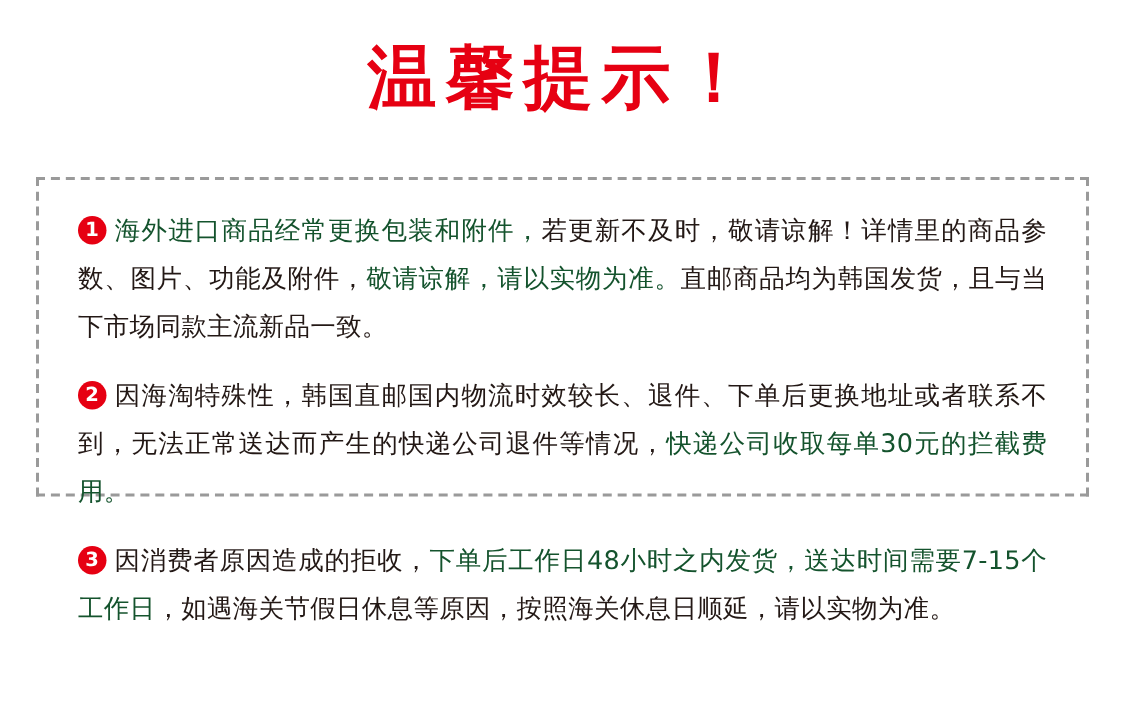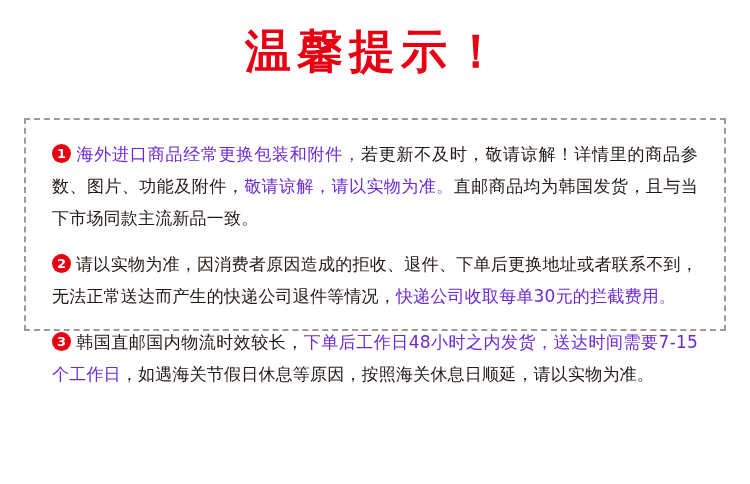--- a/index.html
+++ b/index.html
@@ -62,21 +62,21 @@
     background: #e60012;
     color: #ffffff;
     font-size: 13px;
     text-align: center;
     vertical-align: 2px;
     margin-right: 5px;
     font-weight: bold;
     font-family: "DejaVu Sans", "Liberation Sans", sans-serif;
   }
   .red {
-    color: #6d28d9;
+    color: #14532d;
   }
   .blk {
     color: #231815;
   }
 </style>
 </head>
 <body>
 
 <div class="page">
 
@@ -84,24 +84,24 @@
 
   <div class="notice-box">
     <div class="item">
       <div class="para">
         <span class="num">1</span><span class="red">海外进口商品经常更换包装和附件，</span><span class="blk">若更新不及时，敬请谅解！详情里的商品参数、图片、功能及附件，</span><span class="red">敬请谅解，请以实物为准。</span><span class="blk">直邮商品均为韩国发货，且与当下市场同款主流新品一致。</span>
       </div>
     </div>
 
     <div class="item">
       <div class="para">
-        <span class="num">2</span><span class="blk">请以实物为准，因消费者原因造成的拒收、退件、下单后更换地址或者联系不到，无法正常送达而产生的快递公司退件等情况，</span><span class="red">快递公司收取每单30元的拦截费用。</span>
+        <span class="num">2</span><span class="blk">因海淘特殊性，韩国直邮国内物流时效较长、退件、下单后更换地址或者联系不到，无法正常送达而产生的快递公司退件等情况，</span><span class="red">快递公司收取每单30元的拦截费用。</span>
       </div>
     </div>
 
     <div class="item">
       <div class="para">
-        <span class="num">3</span><span class="blk">韩国直邮国内物流时效较长，</span><span class="red">下单后工作日48小时之内发货，送达时间需要7-15个工作日</span><span class="blk">，如遇海关节假日休息等原因，按照海关休息日顺延，请以实物为准。</span>
+        <span class="num">3</span><span class="blk">因消费者原因造成的拒收，</span><span class="red">下单后工作日48小时之内发货，送达时间需要7-15个工作日</span><span class="blk">，如遇海关节假日休息等原因，按照海关休息日顺延，请以实物为准。</span>
       </div>
     </div>
   </div>
 
 </div>
 
 </body></html>

